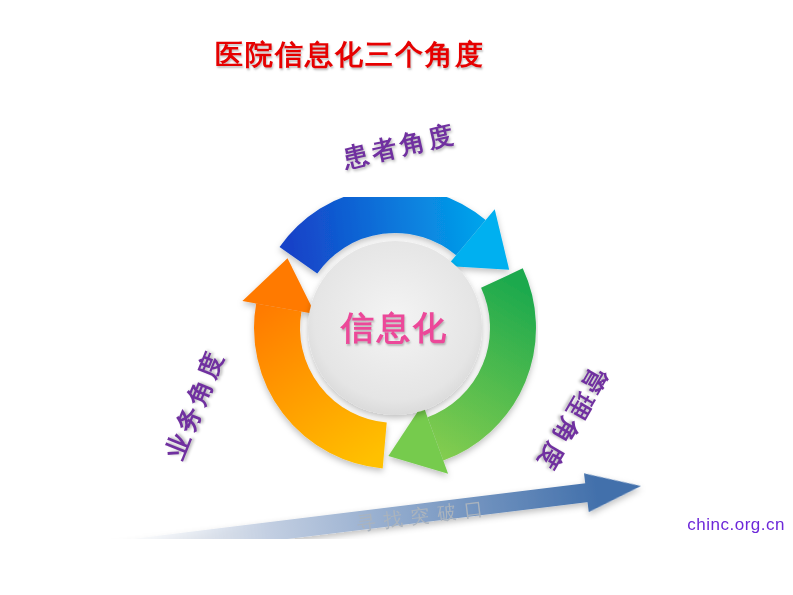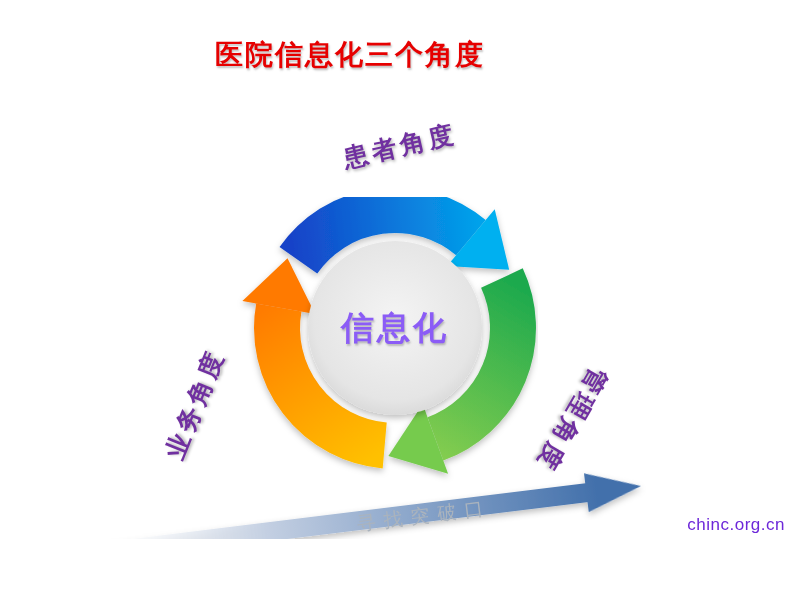--- a/index.html
+++ b/index.html
@@ -18,21 +18,21 @@
     color:#e60000;
     letter-spacing:2px;
     text-shadow:1px 2px 2px rgba(120,120,120,0.45);
     white-space:nowrap;
   }
   .center-label{
     position:absolute;
     left:395px;top:328px;
     transform:translate(-50%,-50%);
     font-size:33px;font-weight:bold;
-    color:#8b5cf6;
+    color:#ec4899;
     letter-spacing:3px;
     text-shadow:1px 2px 2px rgba(120,120,120,0.45);
     white-space:nowrap;
   }
   .angle-label{
     position:absolute;
     font-size:25px;font-weight:bold;
     color:#7030a0;
     letter-spacing:4px;
     text-shadow:1px 2px 3px rgba(0,0,0,0.30);

